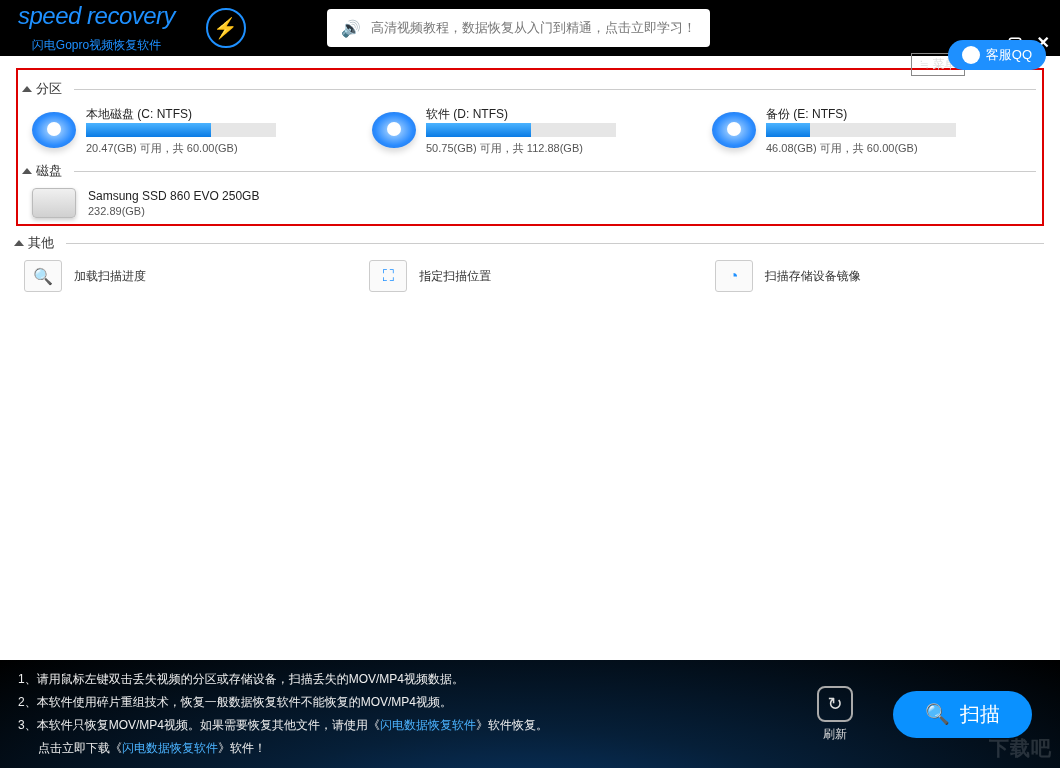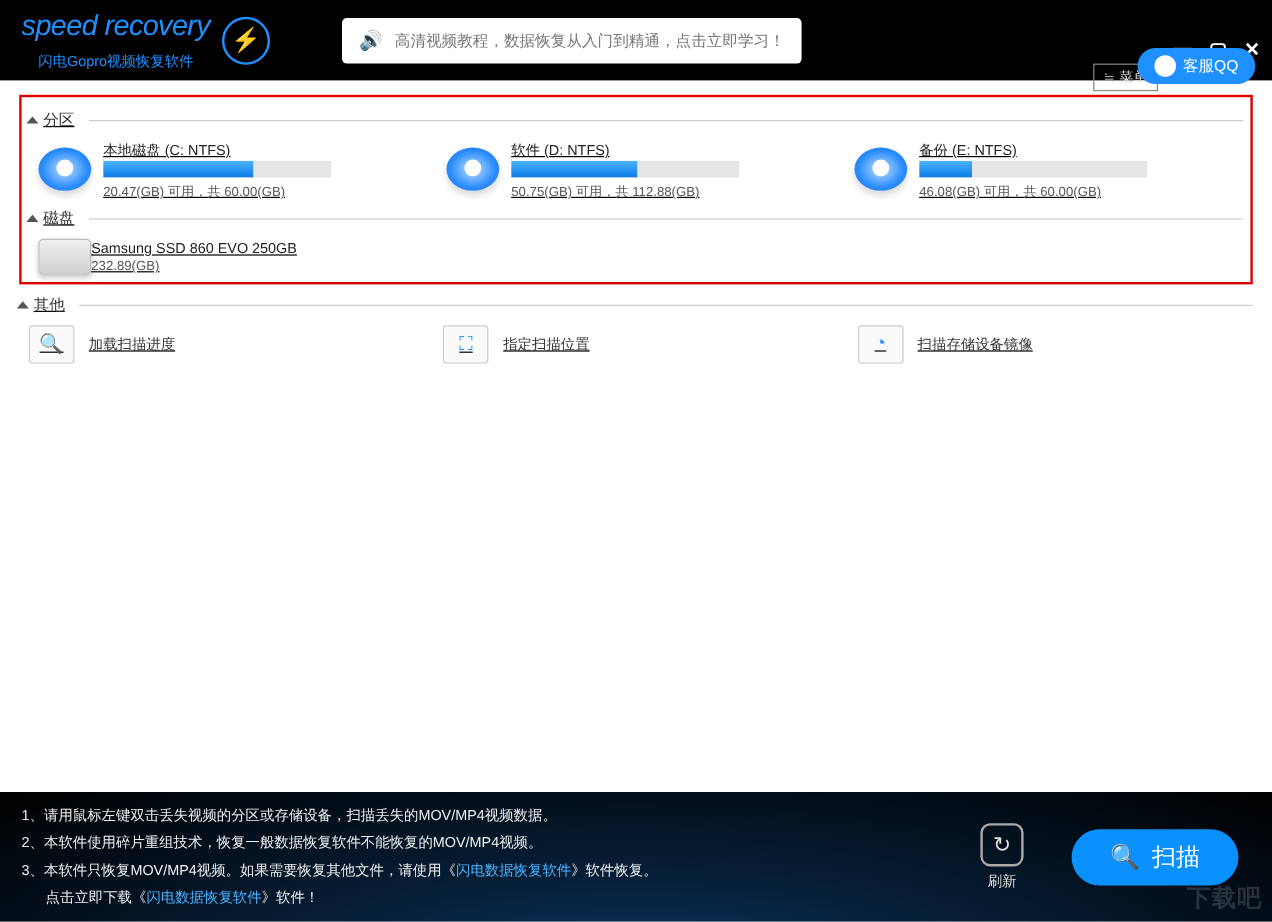--- a/index.html
+++ b/index.html
@@ -5,26 +5,27 @@
     * { margin: 0; padding: 0; box-sizing: border-box; }
     body {
       width: 1060px;
       height: 768px;
       font-family: "Microsoft YaHei", Arial, sans-serif;
       background: #fff;
       overflow: hidden;
       position: relative;
     }
     .header {
-      height: 67px;
+      height: 56px;
       background: #000;
       display: flex;
       align-items: center;
       padding: 0 12px;
       position: relative;
+      gap: 21px;
     }
     .logo-area {
       display: flex;
       flex-direction: column;
       align-items: center;
       margin-left: 6px;
     }
     .logo-text {
       font-size: 24px;
       font-style: italic;
@@ -109,21 +110,20 @@
       width: 18px;
       height: 18px;
       background: #fff;
       border-radius: 50%;
       display: inline-block;
     }
     .main {
       padding: 12px 16px;
       height: 580px;
       overflow: hidden;
-      text-decoration: underline;
     }
     .section-highlight {
       border: 2px solid #d00;
       padding: 4px 6px 6px 6px;
       margin-bottom: 8px;
     }
     .section-header {
       display: flex;
       align-items: center;
       gap: 6px;
@@ -191,20 +191,21 @@
     .progress-fill {
       height: 100%;
       background: linear-gradient(to bottom, #4bb3ff 0%, #0a7be5 100%);
     }
     .drive-stats {
       font-size: 11px;
       color: #555;
     }
     .ssd-row {
       display: flex;
+      gap: 12px;
       margin-left: 8px;
       margin-top: 4px;
       align-items: center;
     }
     .ssd-icon {
       width: 44px;
       height: 30px;
       background: linear-gradient(to bottom, #f0f0f0 0%, #d0d0d0 100%);
       border-radius: 4px;
       border: 1px solid #bbb;

